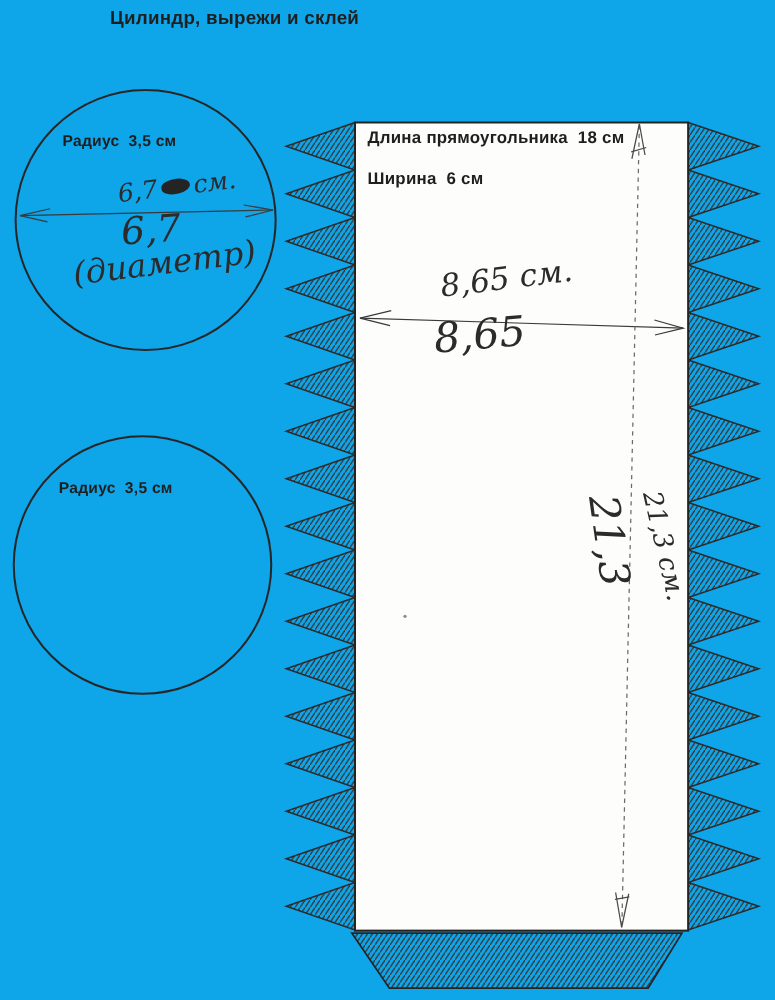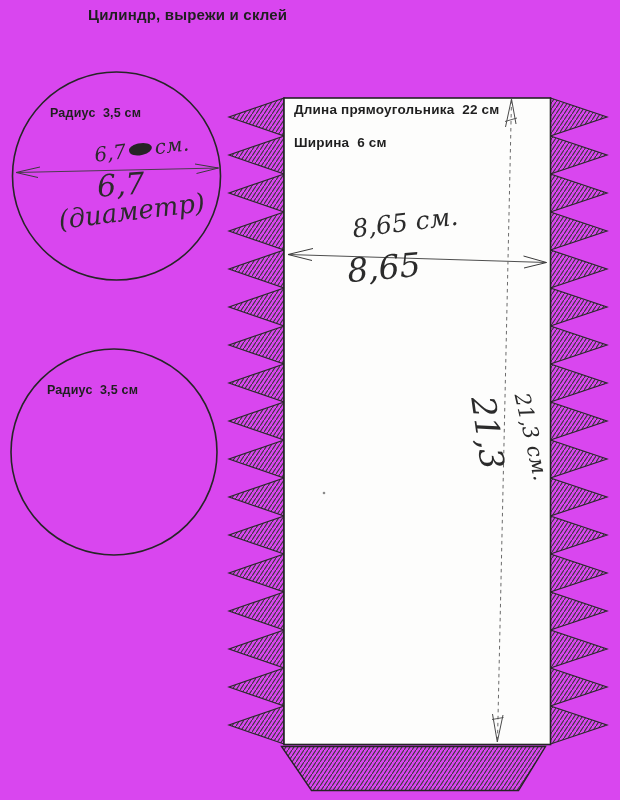--- a/index.html
+++ b/index.html
@@ -1,18 +1,18 @@
 <!DOCTYPE html>
 <html><head>
 <meta charset="utf-8">
 <style>
   html,body{margin:0;padding:0;background:#e8e8e8;}
   .page{
     position:relative;width:620px;height:800px;margin:0 auto;
-    background:#d946ef;overflow:hidden;
+    background:#0ea5e9;overflow:hidden;
     font-family:"Liberation Sans",sans-serif;
   }
   .page svg{position:absolute;left:0;top:0;}
   .print{
     position:absolute;color:#1f1f1f;font-weight:600;
     white-space:pre;line-height:1;letter-spacing:.2px;
   }
   .hand{
     position:absolute;font-family:"DejaVu Serif",serif;font-style:italic;
     color:#2b2b2b;white-space:pre;line-height:1;
@@ -76,21 +76,21 @@
       <line x1="492" y1="719.5" x2="503.5" y2="717.5" stroke="#4a4a4a" stroke-width="0.9"></line>
     </g>
 
     <circle cx="324" cy="493" r="1.3" fill="#8a8a8a"></circle>
   </svg>
 
   <div class="title print">Цилиндр, вырежи и склей</div>
 
   <div class="print lbl-r1">Радиус  3,5 см</div>
   <div class="print lbl-r2">Радиус  3,5 см</div>
-  <div class="print lbl-len">Длина прямоугольника  22 см</div>
+  <div class="print lbl-len">Длина прямоугольника  18 см</div>
   <div class="print lbl-wid">Ширина  6 см</div>
 
   <div class="hand hw-dia-note"><span>6,7</span><span class="blot"></span><span>см.</span></div>
 
   <div class="hand hw-dia-val">6,7</div>
   <div class="hand hw-dia-cap">(диаметр)</div>
 
   <div class="hand hw-w-note">8,65 см.</div>
   <div class="hand hw-w-val">8,65</div>
 

